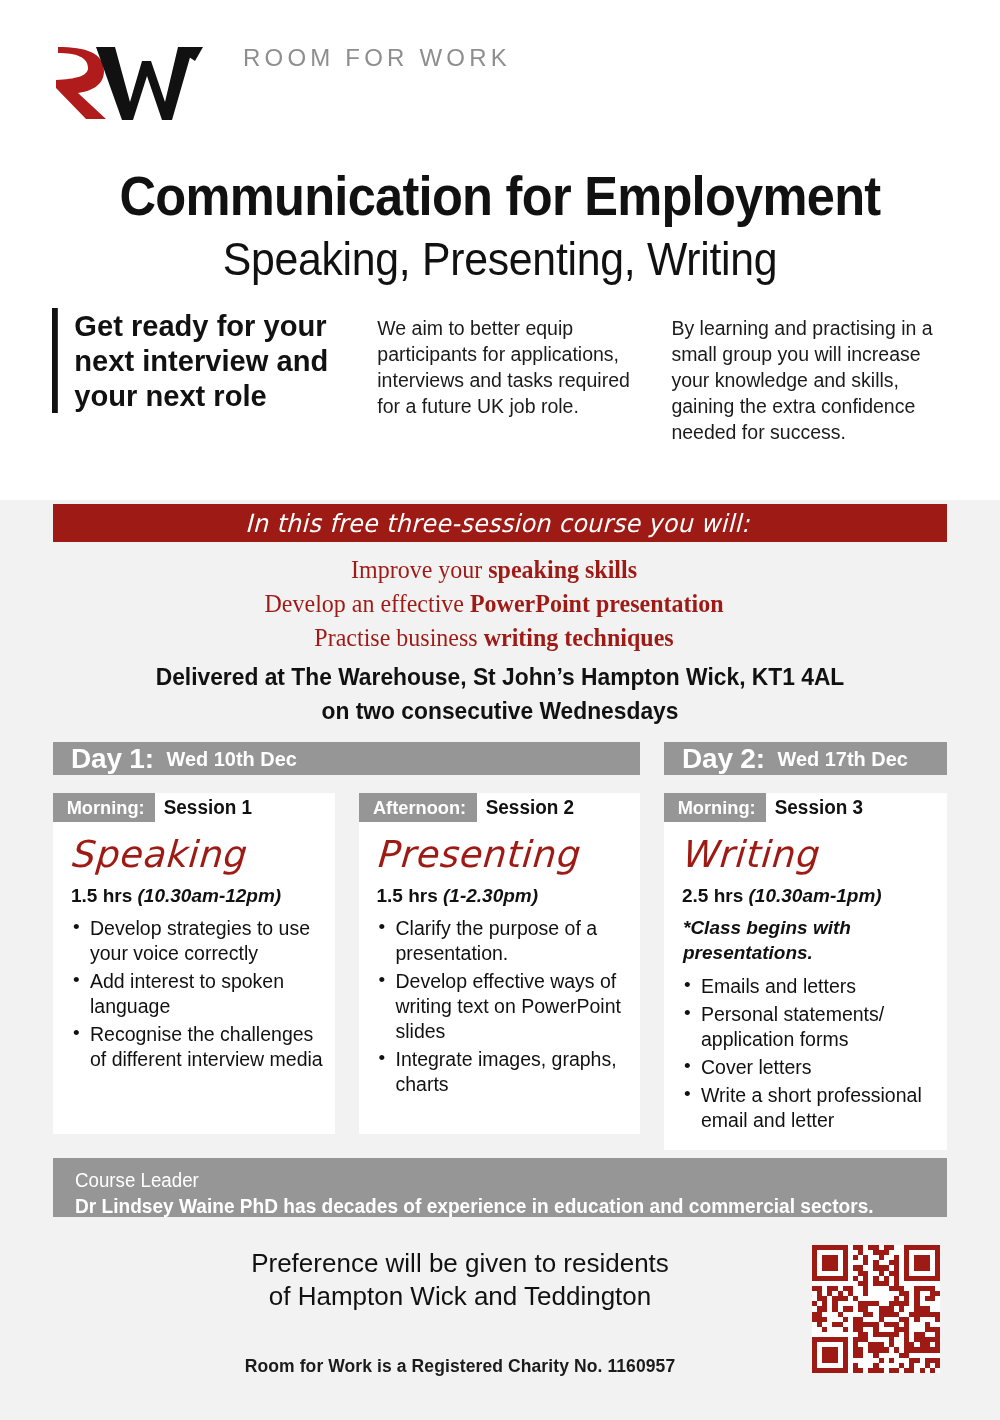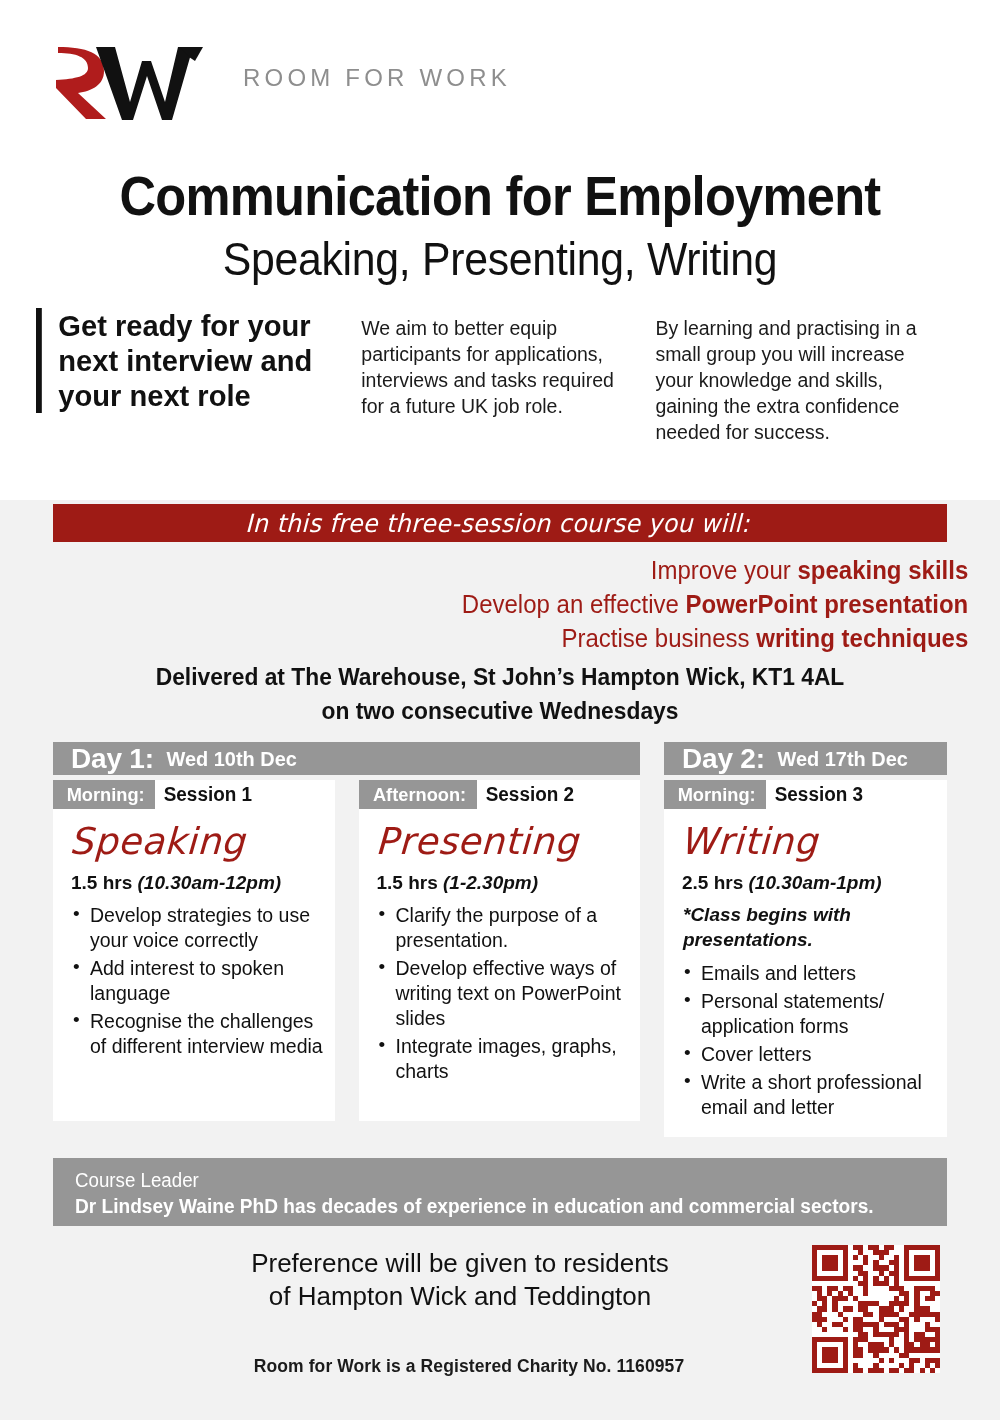--- a/index.html
+++ b/index.html
@@ -23,21 +23,21 @@
     background: linear-gradient(to bottom, #ffffff 0px, #ffffff 500px, #f2f2f2 500px, #f2f2f2 100%);
   }
 
   
   .logo-block {
     position: absolute;
     left: 52px;
     top: 44px;
     height: 78px;
     display: flex;
-    align-items: center;
+    align-items: flex-start;
   }
   .logo-mark {
     width: 185px;
     height: 78px;
     display: block;
   }
   .logo-word {
     font-family: "Liberation Sans", sans-serif;
     font-size: 24px;
     letter-spacing: 4.2px;
@@ -71,21 +71,21 @@
     font-size: 46px;
     font-weight: 400;
     letter-spacing: -0.3px;
     color: #111111;
     transform: scaleX(0.93);
   }
 
   
   .intro {
     position: absolute;
-    left: 36px;
+    left: 52px;
     top: 308px;
     width: 900px;
     display: flex;
     align-items: flex-start;
   }
   .intro-lead {
     width: 300px;
     border-left: 6px solid #111111;
     padding-left: 17px;
     font-size: 30px;
@@ -122,22 +122,23 @@
     letter-spacing: 0.4px;
     font-family: "DejaVu Sans", sans-serif;
   }
   .banner span { transform: skewX(-4deg) scaleX(0.95); display: inline-block; }
 
   
   .promises {
     position: absolute;
     left: 0; right: 12px;
     top: 553px;
-    text-align: right;
+    text-align: center;
     color: #9e1b15;
+    font-family: Liberation Serif, serif;
   }
   .promise-line {
     font-size: 25px;
     line-height: 1.36;
     transform: scaleX(0.96);
   }
   .promise-line b { font-weight: 700; }
 
   
   .venue {
@@ -179,21 +180,21 @@
     font-weight: 700;
     letter-spacing: -0.2px;
   }
   .day-head .ddate {
     font-size: 21px;
     font-weight: 700;
     margin-left: 9px;
     transform: scaleX(0.95);
   }
 
-  .cols { display: flex; gap: 24px; margin-top: 5px; }
+  .cols { display: flex; gap: 24px; margin-top: 18px; }
   .col {
     background: #ffffff;
     width: 283px;
     box-sizing: border-box;
     padding-bottom: 14px;
     min-height: 341px;
   }
   .chiprow {
     display: flex;
     align-items: stretch;
@@ -270,21 +271,21 @@
     font-size: 19px;
     color: #111111;
   }
 
   
   .leader {
     position: absolute;
     left: 53px;
     top: 1158px;
     width: 894px;
-    height: 68px;
+    height: 59px;
     background: #969696;
     color: #ffffff;
     box-sizing: border-box;
     padding: 10px 0 0 22px;
   }
   .leader-label {
     font-size: 19.5px;
     font-weight: 400;
     line-height: 1.28;
     transform: scaleX(0.96);
@@ -315,21 +316,21 @@
   .reg-line1 b { font-weight: 700; }
   .reg-line2 {
     font-size: 26px;
     font-weight: 400;
     color: #111111;
     line-height: 1.28;
     margin-top: 7px;
   }
   .charity {
     position: absolute;
-    left: 159px;
+    left: 150px;
     top: 1356px;
     width: 620px;
     text-align: center;
     font-size: 17.5px;
     font-weight: 700;
     color: #1b1b1b;
     letter-spacing: 0.1px;
   }
 
   

